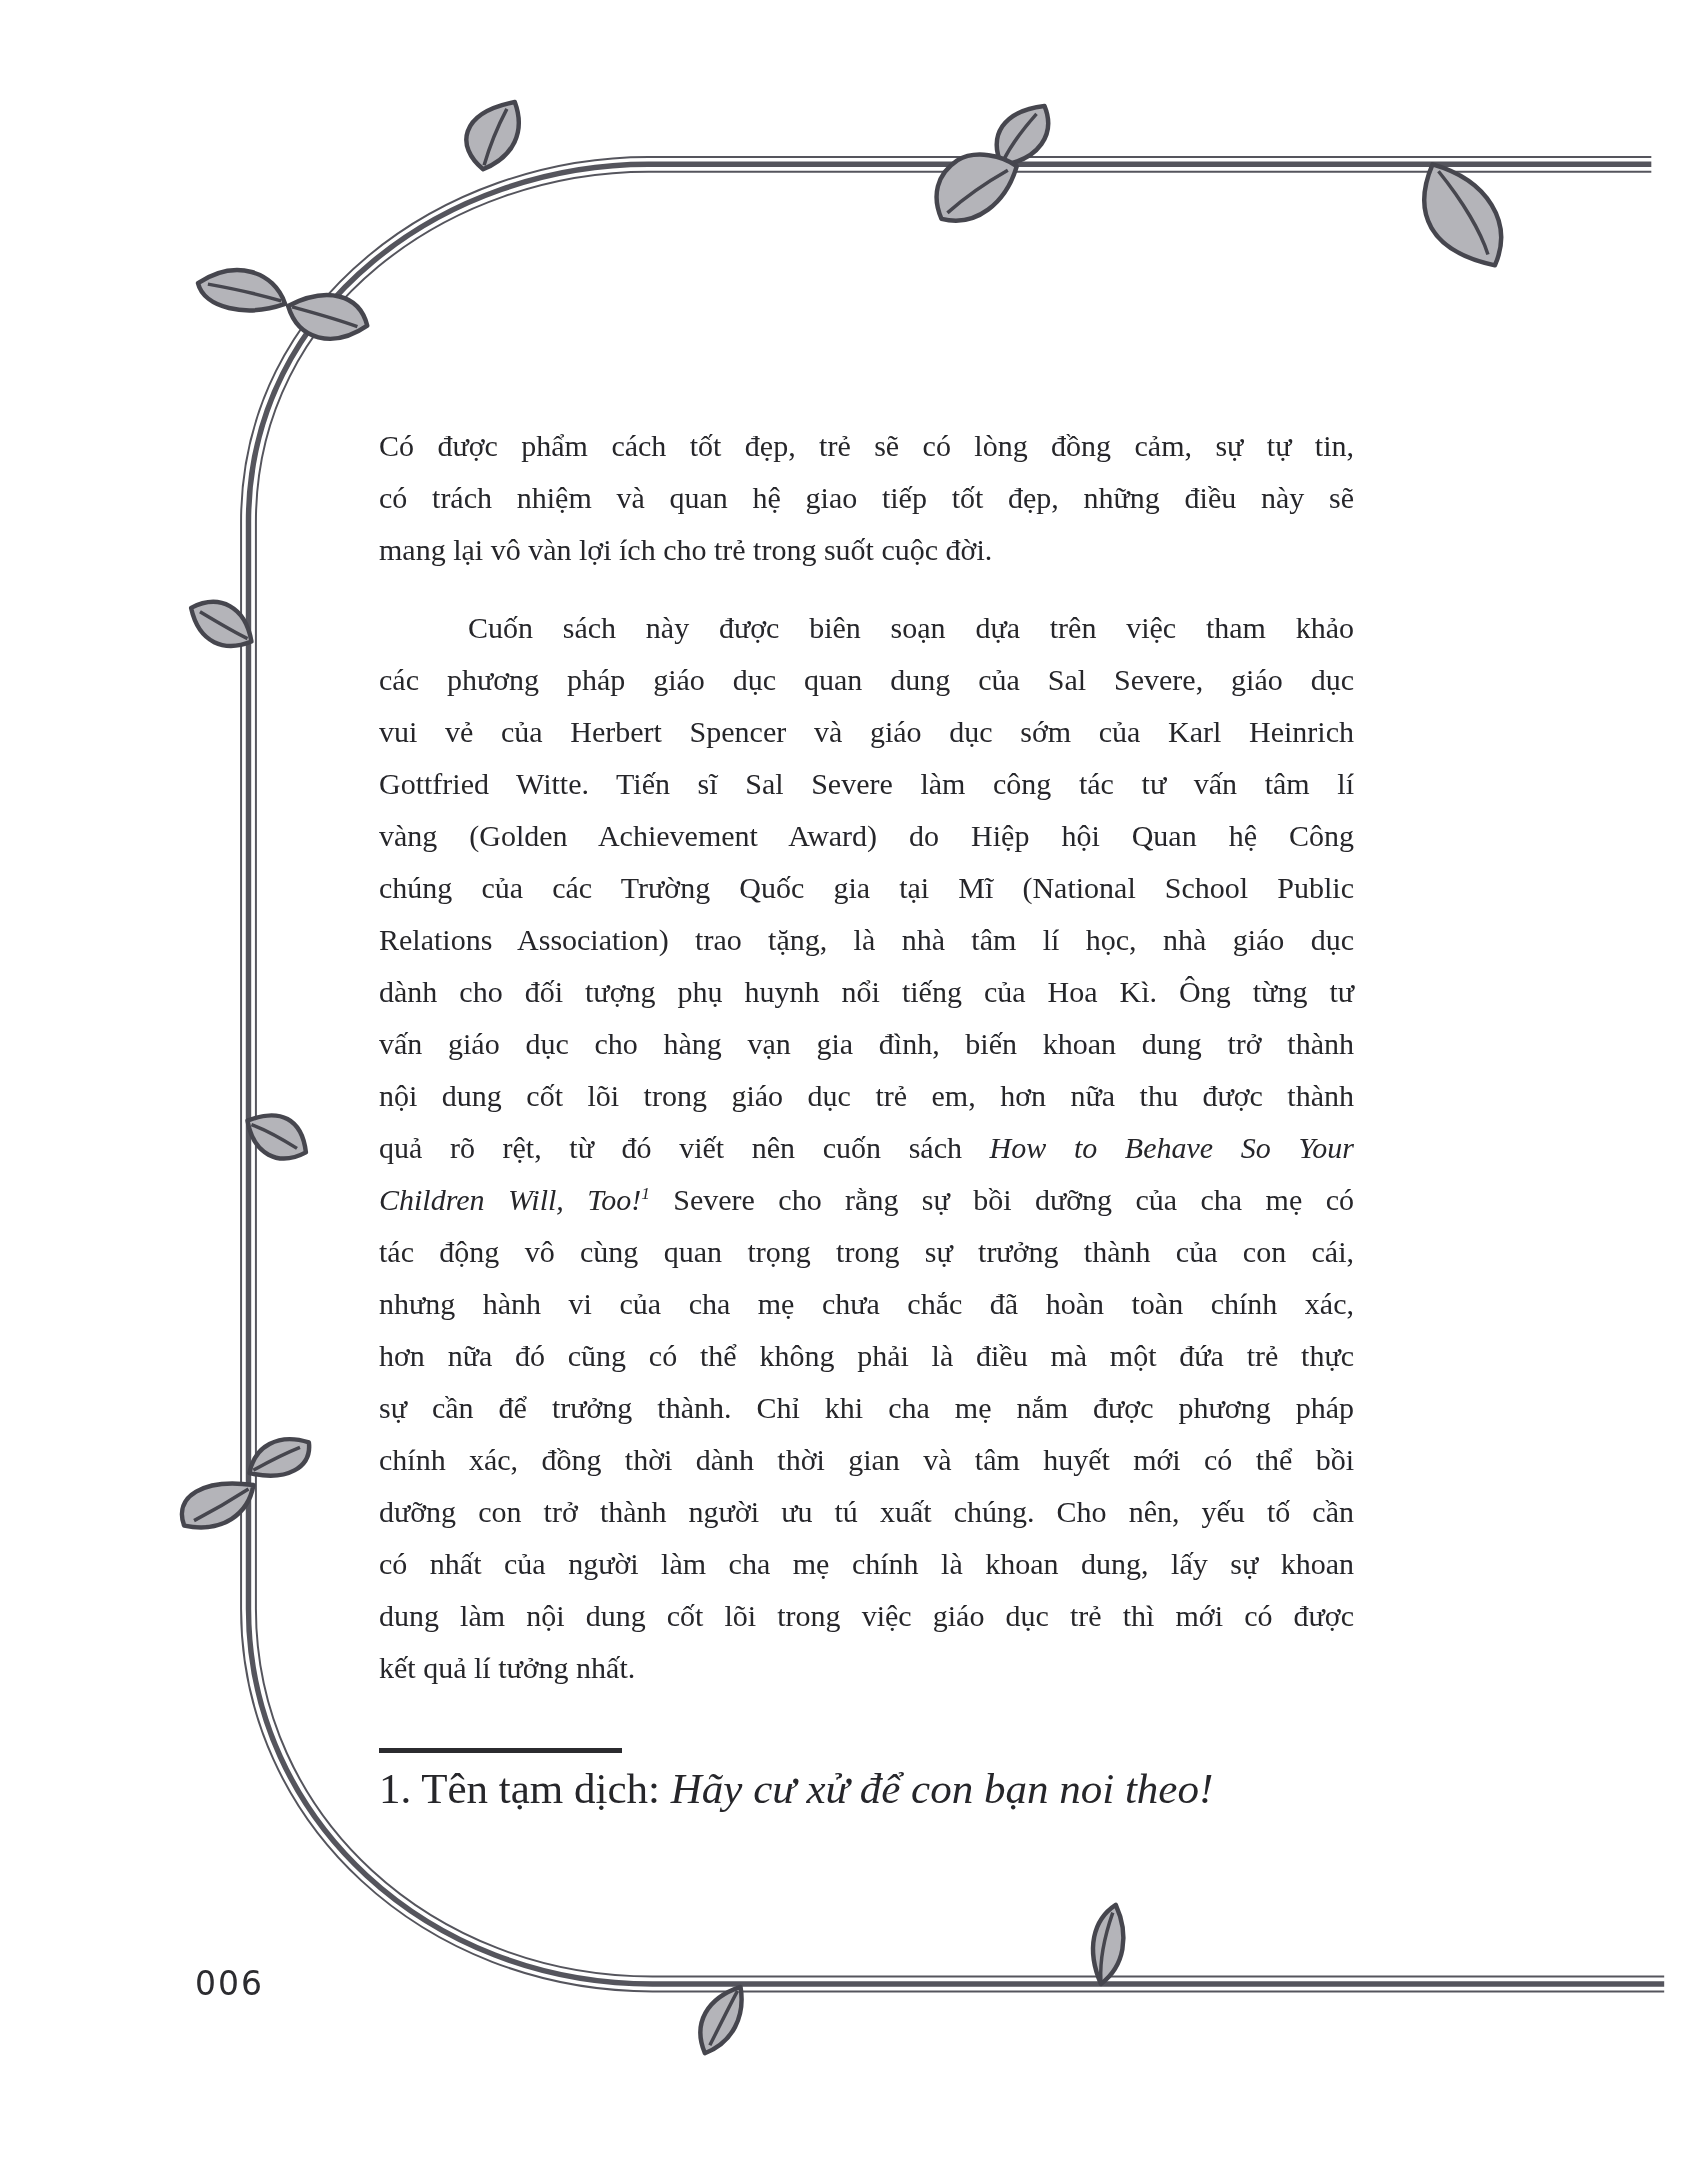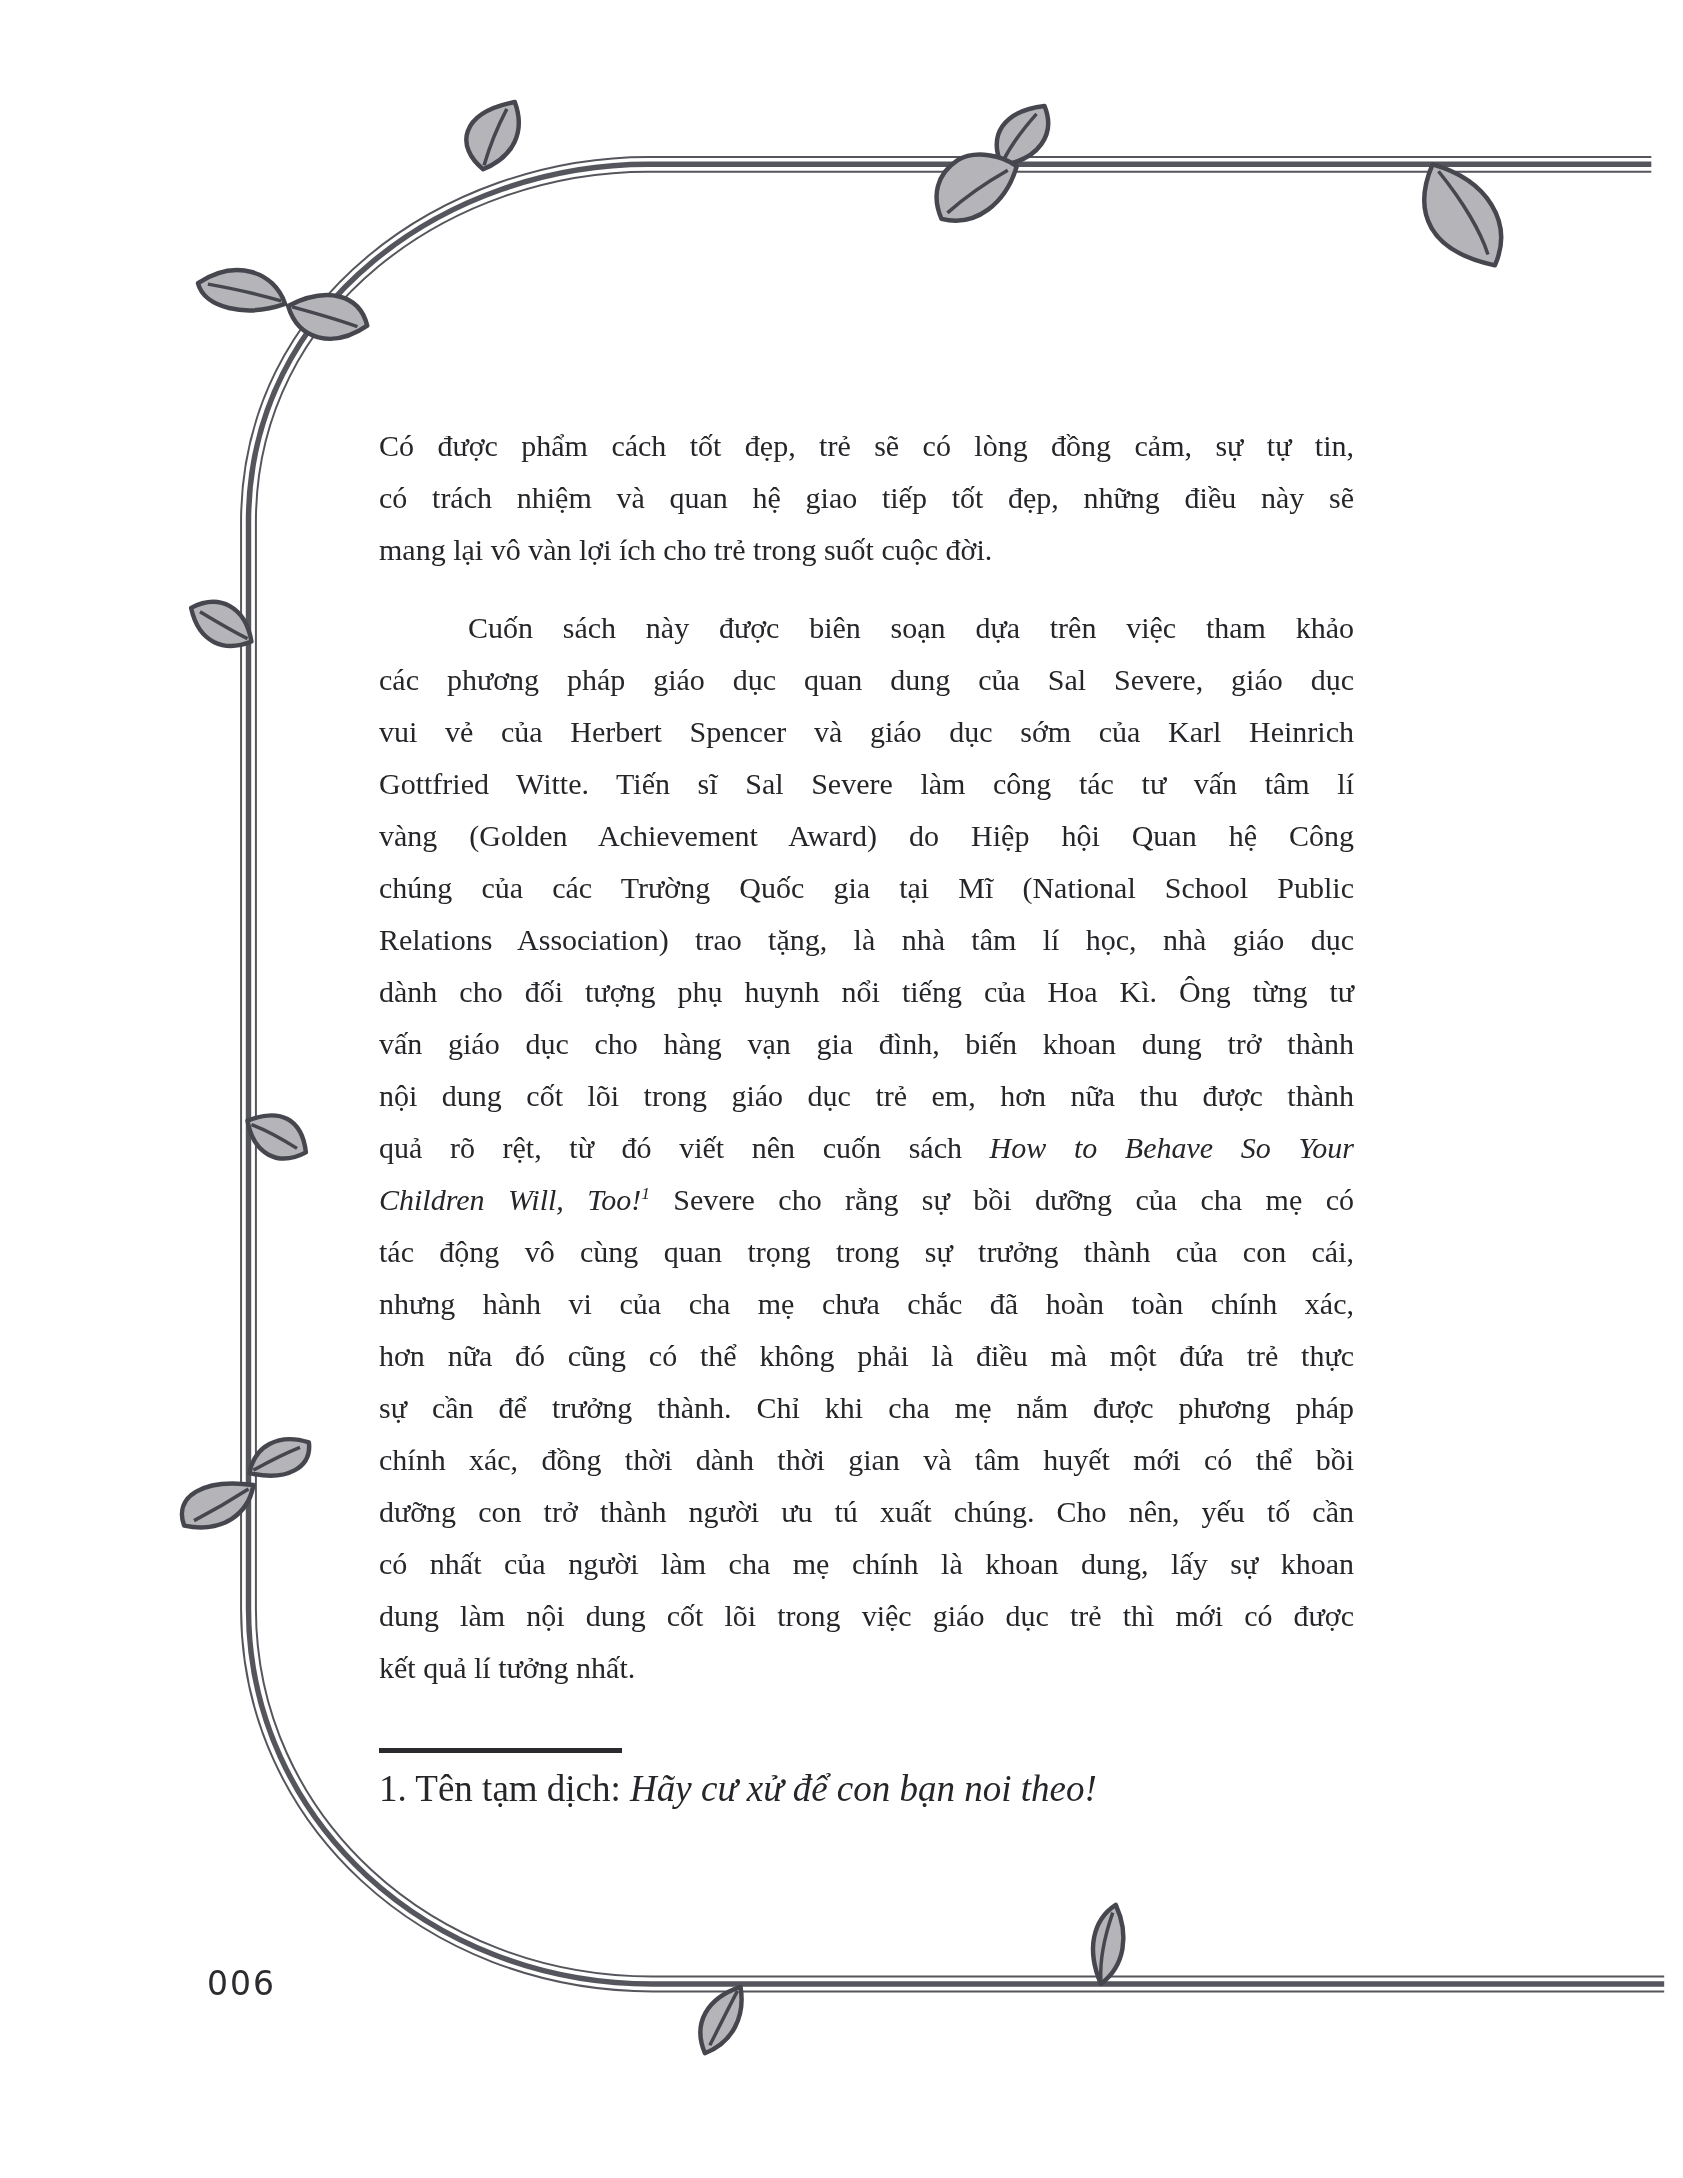--- a/index.html
+++ b/index.html
@@ -41,28 +41,28 @@
     position:absolute;
     left:379px;top:1748px;width:975px;
     color:#26262a;
   }
   .footnote-rule{
     width:243px;height:5px;
     background:#2b2b2f;
     margin:0 0 14px 0;
   }
   .footnote-line{
-    font-size:37px;line-height:44px;
+    font-size:43px;line-height:44px;
     text-align:left;
   }
   .footnote-line .it{font-style:italic;}
 
   .page-number{
     position:absolute;
-    left:207px;top:1964px;
+    left:195px;top:1964px;
     font-family:"DejaVu Sans", sans-serif;
     font-size:33px;
     letter-spacing:2px;
     color:#2c2c30;
   }
 </style>
 </head>
 <body>
 
 <div class="page">

